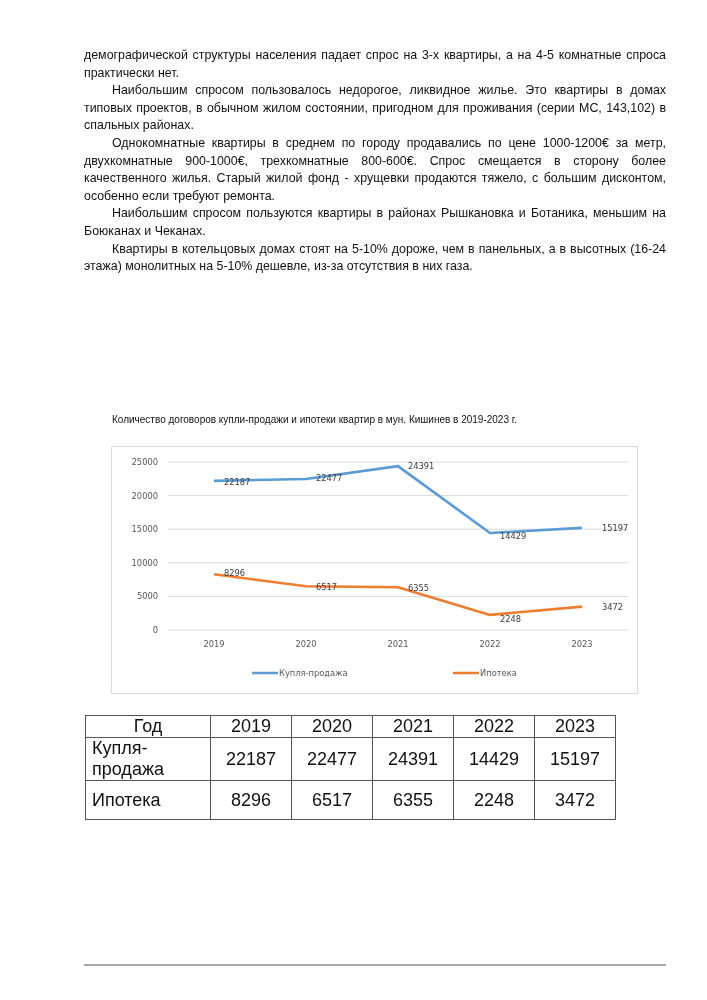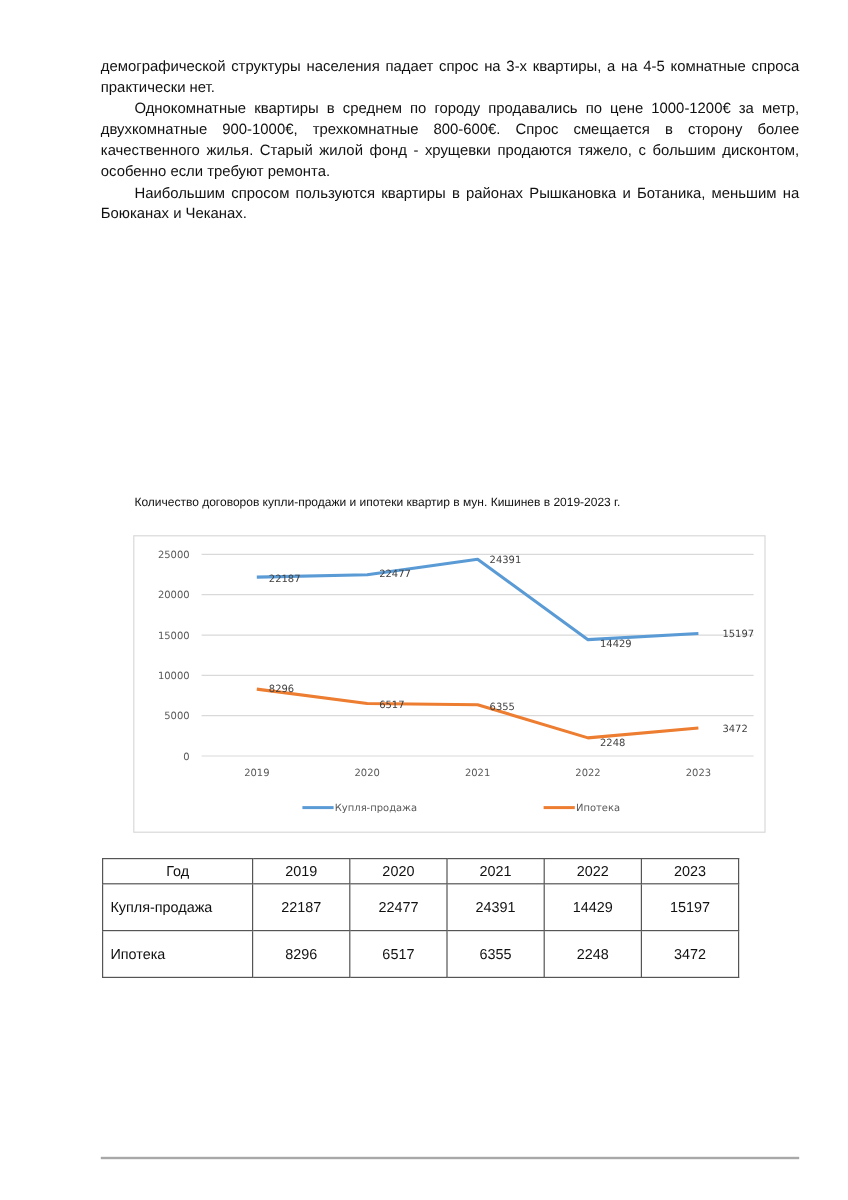--- a/index.html
+++ b/index.html
@@ -11,35 +11,37 @@
   .text-block p.indent { text-indent: 28px; }
   .chart-title { position: absolute; left: 112px; top: 414px; font-size: 10px;
                  white-space: nowrap; }
   .chart-frame { position: absolute; left: 111px; top: 446px; width: 527px; height: 248px;
                  border: 1px solid #d9d9d9; box-sizing: border-box; background: #fff; }
   .chart-svg { position: absolute; left: 0; top: 0; }
   .ytick, .xtick { font-family: "DejaVu Sans", sans-serif; font-size: 8.3px; fill: #595959; }
   .dlabel { font-family: "DejaVu Sans", sans-serif; font-size: 8.3px; fill: #404040; }
   .legend-text { font-family: "DejaVu Sans", sans-serif; font-size: 8.3px; fill: #595959; }
   table.data-table { position: absolute; left: 85px; top: 715px; width: 531px;
-                     border-collapse: collapse; font-size: 12px; }
+                     border-collapse: collapse; font-size: 18px; }
   table.data-table td { border: 1px solid #555; text-align: center; padding: 0; }
   table.data-table tr.hdr td { height: 20px; }
   table.data-table tr.row td { height: 38px; }
   table.data-table td.first { text-align: left; padding-left: 6px; width: 118px; }
   table.data-table tr.hdr td.first { text-align: center; padding-left: 0; }
   .footer-line { position: absolute; left: 84px; top: 964px; width: 582px; height: 2px; background: #a8a8a8; }
 </style>
 </head>
 <body>
 
 <div class="text-block">
   <p>демографической структуры населения падает спрос на 3-х квартиры, а на 4-5 комнатные спроса практически нет.</p>
+  <p class="indent"> Наибольшим спросом пользовалось недорогое, ликвидное жилье. Это квартиры в домах типовых проектов, в обычном жилом состоянии, пригодном для проживания (серии МС, 143,102) в спальных районах.</p>
   <p class="indent">Однокомнатные квартиры в среднем по городу продавались по цене 1000-1200€ за метр, двухкомнатные 900-1000€, трехкомнатные 800-600€. Спрос смещается в сторону более качественного жилья. Старый жилой фонд - хрущевки продаются тяжело, с большим дисконтом, особенно если требуют ремонта.</p>
   <p class="indent">Наибольшим спросом пользуются квартиры в районах Рышкановка и Ботаника, меньшим на Боюканах и Чеканах.</p>
+  <p class="indent">Квартиры в котельцовых домах стоят на 5-10% дороже, чем в панельных, а в высотных (16-24 этажа) монолитных на 5-10% дешевле, из-за отсутствия в них газа.</p>
 </div>
 
 <div class="chart-title">Количество договоров купли-продажи и ипотеки квартир в мун. Кишинев в 2019-2023 г.</div>
 
 <div class="chart-frame">
   <svg class="chart-svg" width="527" height="248">
     <g id="grid">
         <line x1="56" x2="516" y1="183" y2="183" stroke="#d9d9d9" stroke-width="1"></line>
         <line x1="56" x2="516" y1="149.4" y2="149.4" stroke="#d9d9d9" stroke-width="1"></line>
         <line x1="56" x2="516" y1="115.8" y2="115.8" stroke="#d9d9d9" stroke-width="1"></line>

